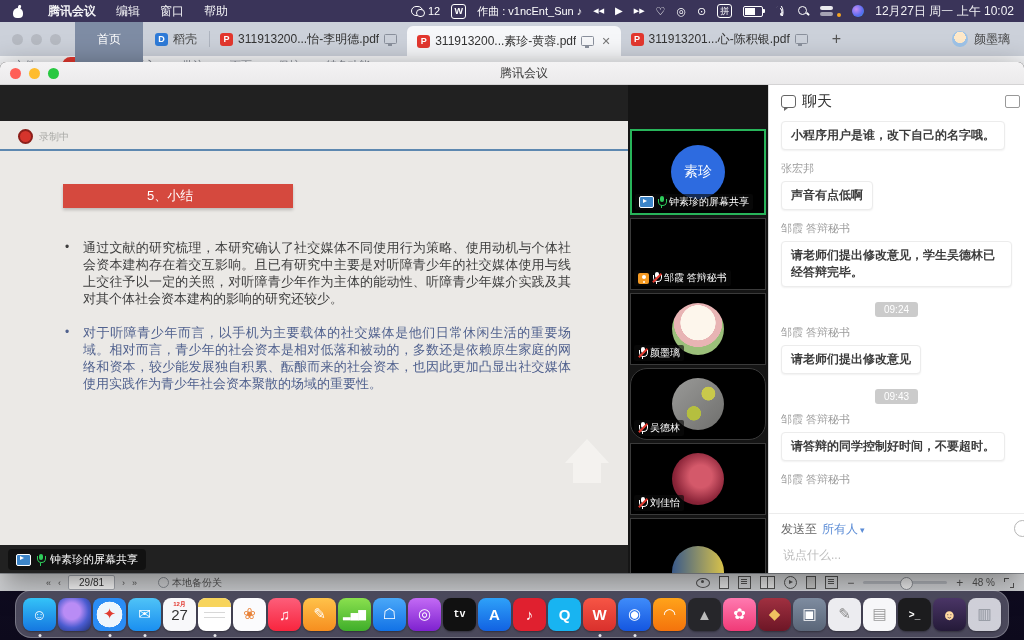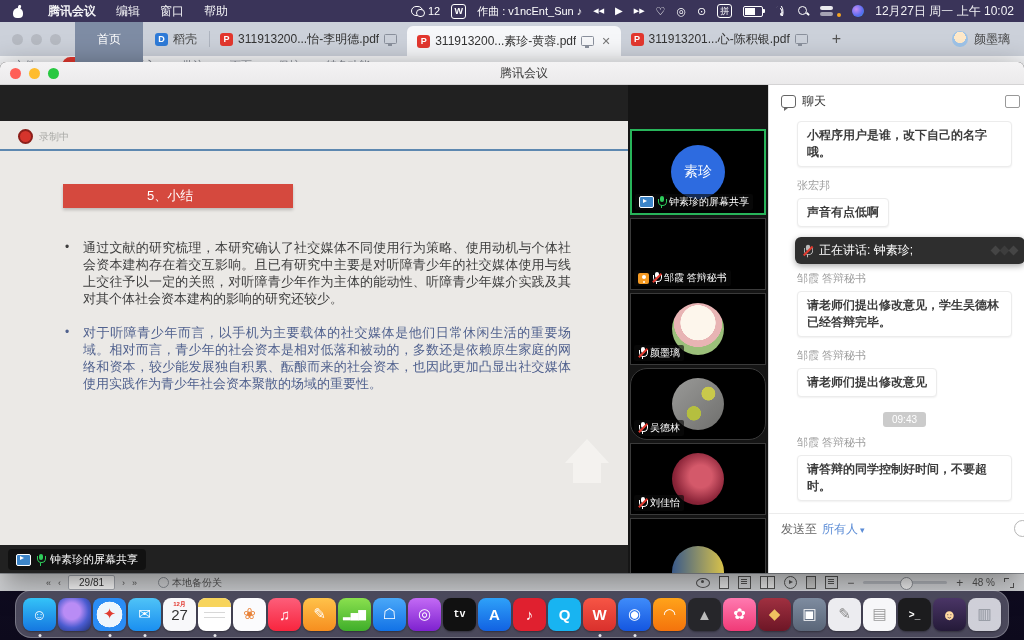--- a/index.html
+++ b/index.html
@@ -134,25 +134,25 @@
     display:flex;align-items:center;justify-content:center;}
   .tile.active{border:2px solid #28b45a;}
   .tile-label{position:absolute;left:3px;bottom:3px;display:flex;align-items:center;gap:3px;
     background:rgba(10,10,10,.65);padding:1px 4px;border-radius:2px;color:#fff;font-size:10px;white-space:nowrap;max-width:126px;overflow:hidden;}
   .av-init{width:54px;height:54px;border-radius:50%;background:#2d6be0;color:#fff;font-size:14px;display:flex;align-items:center;justify-content:center;}
   .av-img{width:52px;height:52px;border-radius:50%;}
   .hand-ic{width:11px;height:11px;border-radius:2px;background:#f59a23;position:relative;flex:none;}
   .hand-ic::after{content:"";position:absolute;left:3.5px;top:2px;width:4px;height:4px;border-radius:50%;background:#fff;box-shadow:0 5px 0 -1px #fff;}
   
   #chat{width:256px;background:#fff;border-left:1px solid #dcdcdc;display:flex;flex-direction:column;position:relative;box-sizing:border-box;}
-  #chat-header{height:24px;display:flex;align-items:center;gap:6px;padding:4px 10px 0 12px;font-size:12px;color:#333;flex:none;}
+  #chat-header{height:24px;display:flex;align-items:center;gap:6px;padding:4px 10px 0 12px;font-size:15px;color:#333;flex:none;}
   .chat-bub-ic{width:13px;height:11px;border:1.5px solid #666;border-radius:3px;position:relative;}
   .chat-bub-ic::after{content:"";position:absolute;left:2px;bottom:-4px;border-top:3px solid #666;border-right:4px solid transparent;}
   #chat-panel-ic{margin-left:auto;width:13px;height:11px;border:1.5px solid #999;border-radius:2px;margin-right:-6px;}
-  #chat-msgs{flex:1;overflow:hidden;padding:8px 12px 0 12px;margin-left:16px;}
+  #chat-msgs{flex:1;overflow:hidden;padding:8px 12px 0 12px;}
   .msg-name{font-size:11px;color:#9b9b9b;margin:7px 0 5px 0;}
   .msg-bubble{display:inline-block;max-width:222px;background:#fff;border:1px solid #ececec;border-radius:4px;
     box-shadow:0 1px 2px rgba(0,0,0,.06);padding:5px 9px;font-size:12px;color:#3c3c3c;font-weight:600;line-height:17px;margin-bottom:4px;}
   .time-row{text-align:center;margin:8px 0;}
   .time-badge{display:inline-block;background:#cbcbcb;color:#fff;font-size:10px;padding:2px 9px;border-radius:3px;}
   .toast{display:flex;align-items:center;gap:7px;background:#2e2e2e;border-radius:6px;box-shadow:0 2px 6px rgba(0,0,0,.35);
     padding:5px 8px;margin:6px 0 4px -2px;width:214px;color:#fff;font-size:12px;}
   .toast .mic{transform:scale(1.05);}
   .toast .mic .body{background:#bbb;}.toast .mic .arc{border-color:#bbb;}.toast .mic .stem{background:#bbb;}
   .diamonds{margin-left:auto;display:flex;gap:2px;}
@@ -400,51 +400,40 @@
       <div id="chat">
         <div id="chat-header">
           <span class="chat-bub-ic"></span>
           <span>聊天</span>
           <span id="chat-panel-ic"></span>
         </div>
         <div id="chat-msgs">
             <div><div class="msg-bubble">小程序用户是谁，改下自己的名字哦。</div></div>
             <div class="msg-name">张宏邦</div>
             <div><div class="msg-bubble">声音有点低啊</div></div>
-            <div class="toast">
-              <span class="mic muted">
-                <span class="body"></span>
-                <span class="arc"></span>
-                <span class="stem"></span>
-              </span>
-              <span>正在讲话: 钟素珍;</span>
-              <span class="diamonds">
-                <i></i>
-                <i></i>
-                <i></i>
-              </span>
-            </div>
             <div class="msg-name">邹霞 答辩秘书</div>
             <div><div class="msg-bubble">请老师们提出修改意见，学生吴德林已经答辩完毕。</div></div>
+            <div class="time-row"><span class="time-badge">09:24</span></div>
             <div class="msg-name">邹霞 答辩秘书</div>
             <div><div class="msg-bubble">请老师们提出修改意见</div></div>
             <div class="time-row"><span class="time-badge">09:43</span></div>
             <div class="msg-name">邹霞 答辩秘书</div>
             <div><div class="msg-bubble">请答辩的同学控制好时间，不要超时。</div></div>
             <div class="msg-name">邹霞 答辩秘书</div>
           </div>
         <div id="chat-footer">
           <div id="send-row">
             <span id="send-label">发送至</span>
             <span id="send-to">
               <span>所有人</span>
               <span class="caret">▾</span>
             </span>
             <span id="emoji-ic"></span>
           </div>
+          <input id="chat-input" placeholder="说点什么..." style="">
         </div>
       </div>
     </div>
   </div>
 
   <div id="dock">
       <div class="dock-app" style="background: linear-gradient(rgb(52, 195, 248), rgb(21, 119, 224));">
         <span style="color: rgb(255, 255, 255);">☺</span>
         <span class="dot"></span>
       </div>

